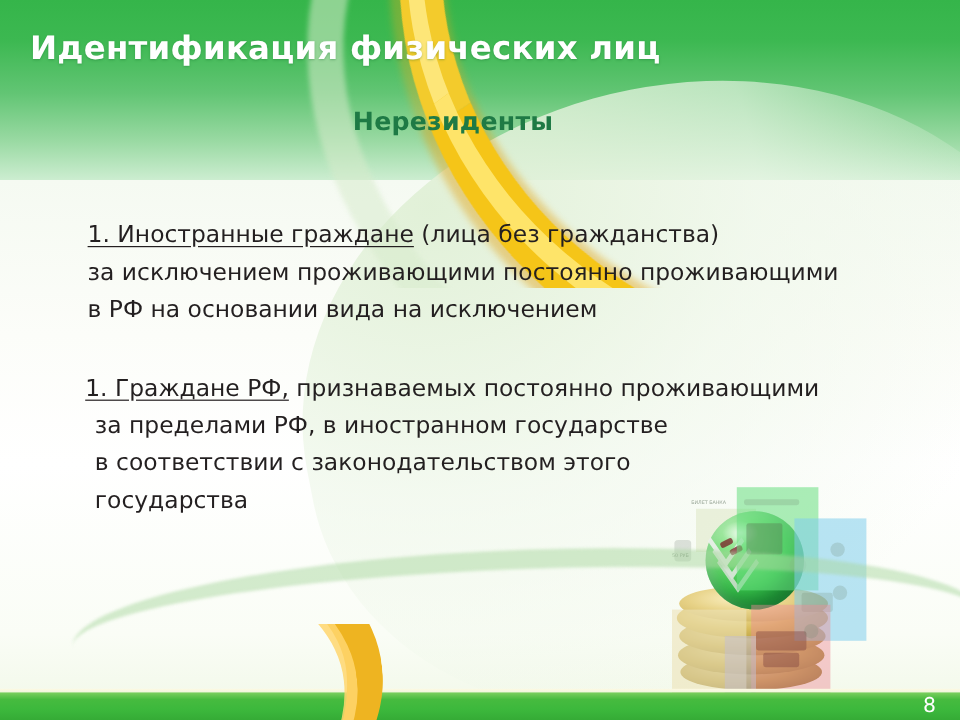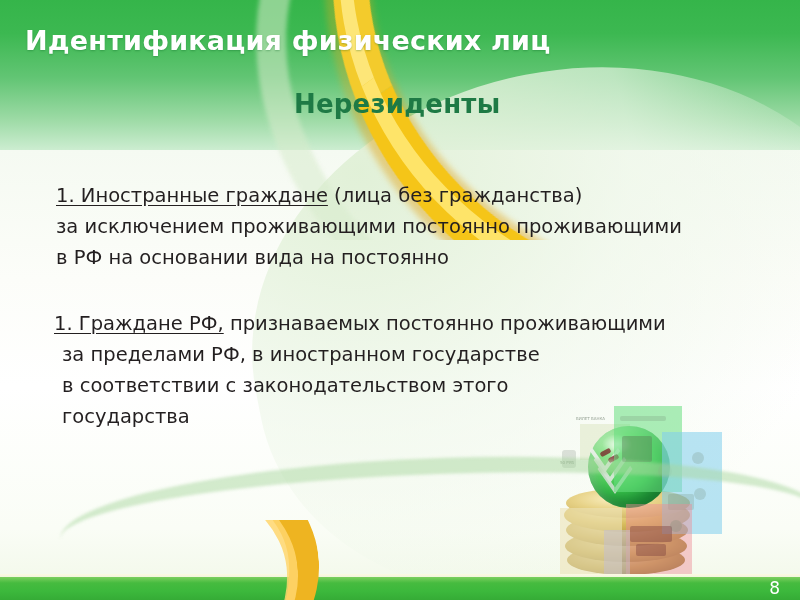--- a/index.html
+++ b/index.html
@@ -188,33 +188,34 @@
     color: #ffffff;
     letter-spacing: 0.2px;
     white-space: nowrap;
     text-shadow: 0 1px 2px rgba(0,90,30,0.30);
     margin-top: 11px;
   }
   .slide-subtitle {
     position: absolute;
     left: 294px;
     top: 89px;
-    font-size: 26px;
+    font-size: 21px;
     font-weight: bold;
     color: #1e7a45;
     letter-spacing: 0.2px;
     white-space: nowrap;
   }
 
   .body-block {
     position: absolute;
     color: #231f20;
     font-size: 19.5px;
     line-height: 31px;
     white-space: nowrap;
+    margin-left: 17px;
   }
   #block-1 { left: 56px; top: 180px; }
   #block-2 { left: 54px; top: 308px; }
   .body-block .ln { display: block; }
   .body-block .ln.indent { padding-left: 8px; }
   .lead-underline {
     text-decoration: underline;
     text-underline-offset: 3px;
   }
 
@@ -375,21 +376,21 @@
     <div class="gold-arc-hi"></div>
   </div>
 
   <div class="slide-title">Идентификация физических лиц</div>
 
   <div class="slide-subtitle">Нерезиденты</div>
 
   <div class="body-block" id="block-1">
     <span class="ln"><span class="lead-underline">1. Иностранные граждане</span><span> (лица без гражданства)</span></span>
     <span class="ln">за исключением проживающими постоянно проживающими</span>
-    <span class="ln">в РФ на основании вида на постоянно</span>
+    <span class="ln">в РФ на основании вида на исключением</span>
   </div>
 
   <div class="body-block" id="block-2">
     <span class="ln"><span class="lead-underline">1. Граждане РФ,</span><span> признаваемых постоянно проживающими</span></span>
     <span class="ln indent">за пределами РФ, в иностранном государстве</span>
     <span class="ln indent">в соответствии с законодательством этого</span>
     <span class="ln indent">государства</span>
   </div>
 
   <div class="money-picture">

